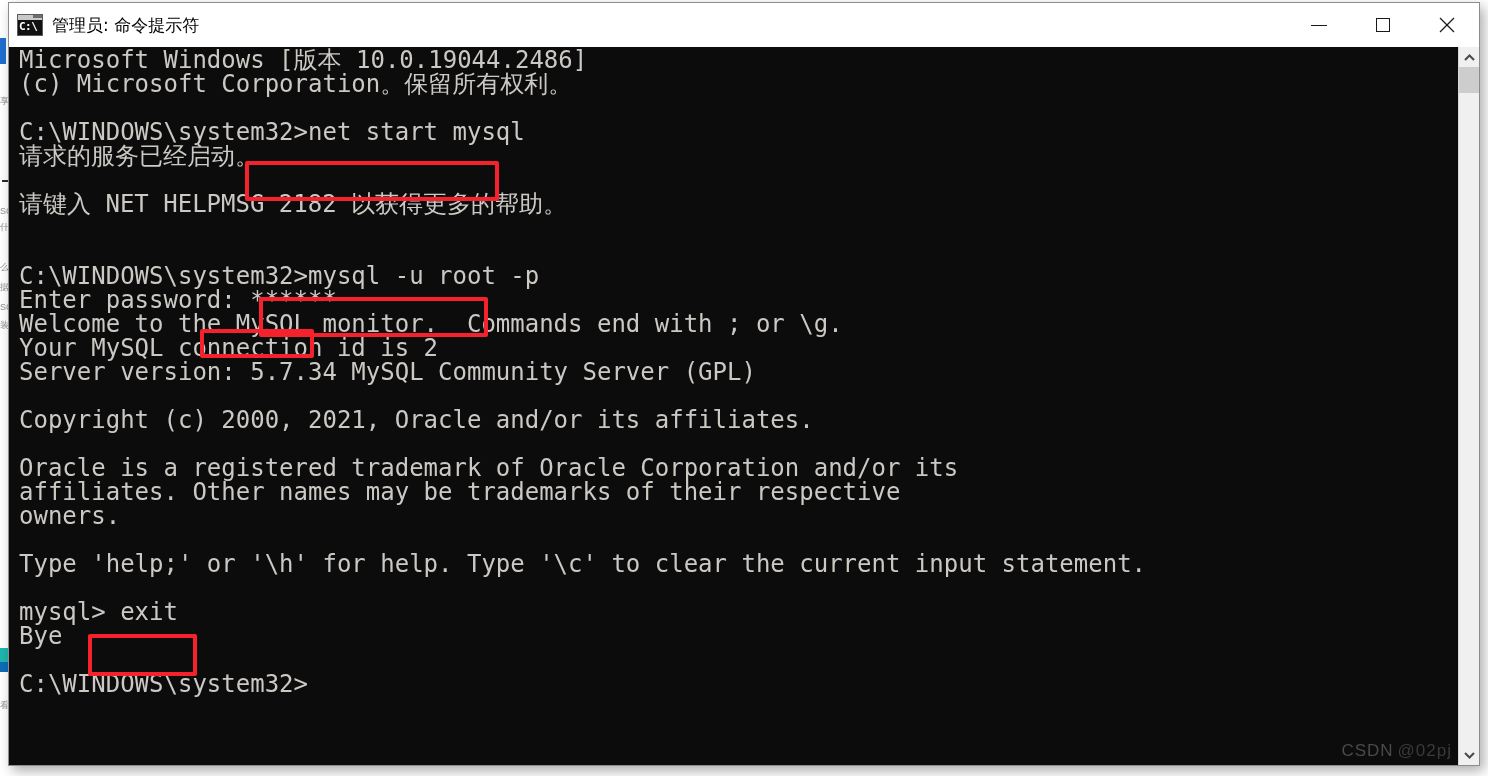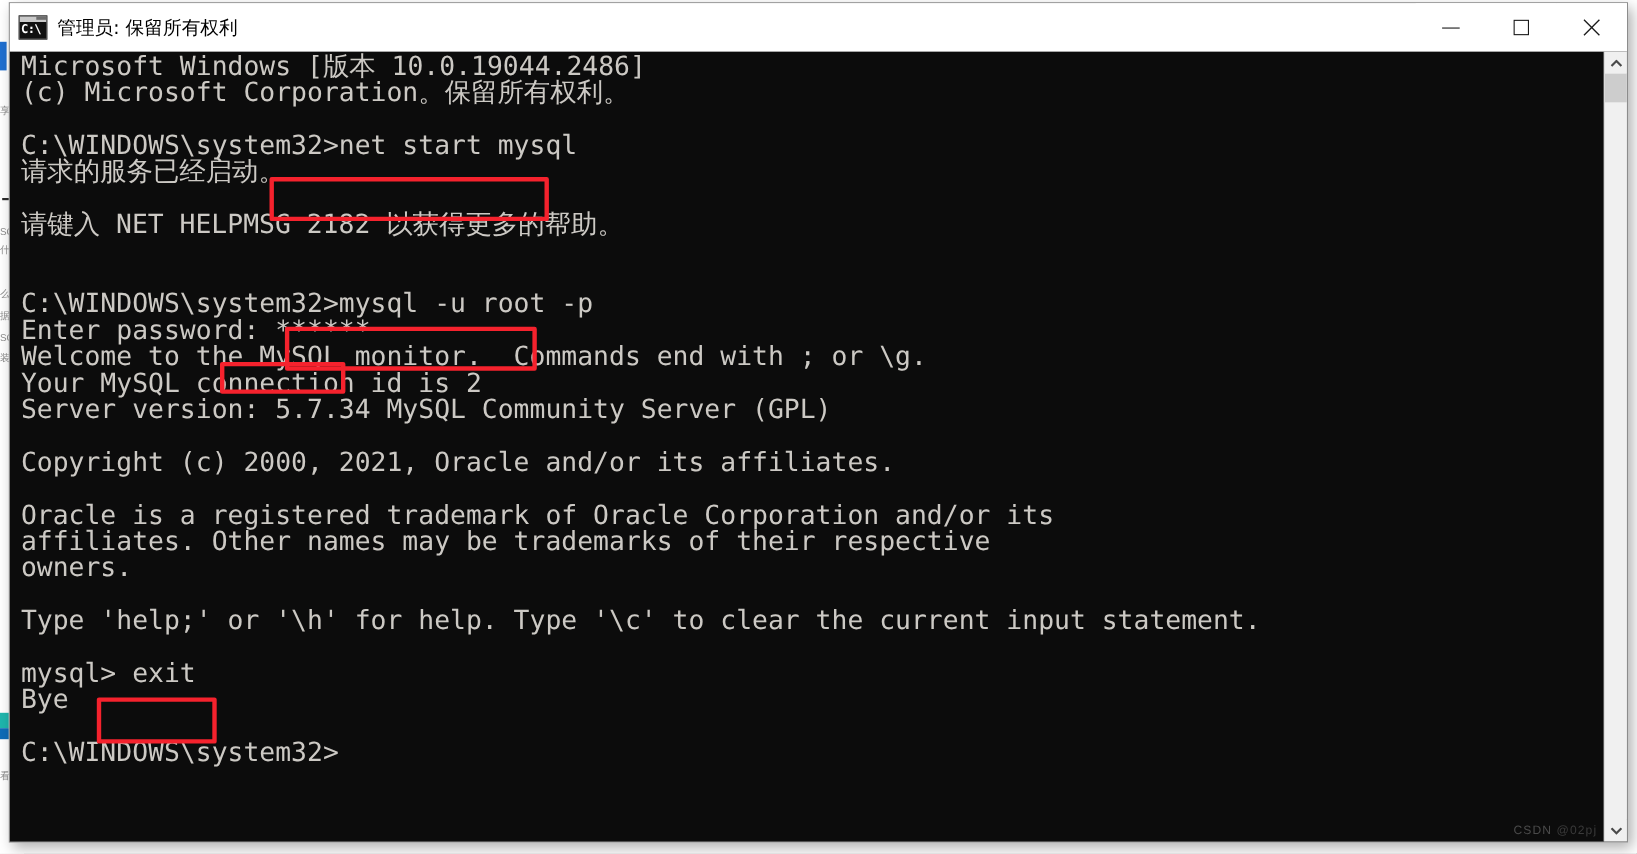--- a/index.html
+++ b/index.html
@@ -199,21 +199,21 @@
     box-sizing: border-box;
     pointer-events: none;
   }
 
   
   #watermark {
     position: absolute;
     right: 6px;
     bottom: 4px;
     font-family: "Liberation Sans", sans-serif;
-    font-size: 11px;
+    font-size: 17px;
     color: #4a4a4a;
     letter-spacing: 1px;
     white-space: nowrap;
   }
   #watermark .wm-tag { color: #3a3a3a; margin-left: 4px; }
 
   
   #scrollbar {
     width: 20px;
     min-width: 20px;
@@ -269,21 +269,21 @@
   <div id="console-window">
 
     <div id="title-bar">
       <div id="title-left">
         <div id="cmd-icon">
           <div class="frame"></div>
           <div class="tbar"></div>
           <div class="tbar-dots"></div>
           <div class="prompt">C:\</div>
         </div>
-        <div id="window-title">管理员: 保留所有权利</div>
+        <div id="window-title">管理员: 命令提示符</div>
       </div>
 
       <div id="window-controls">
         <div class="ctl">
           <div class="ctl-min"></div>
         </div>
         <div class="ctl">
           <div class="ctl-max"></div>
         </div>
         <div class="ctl ctl-close">

